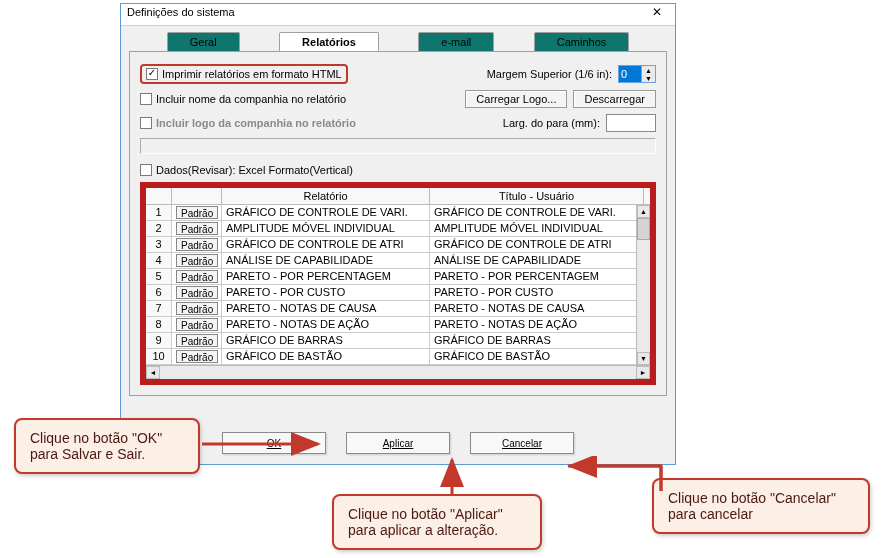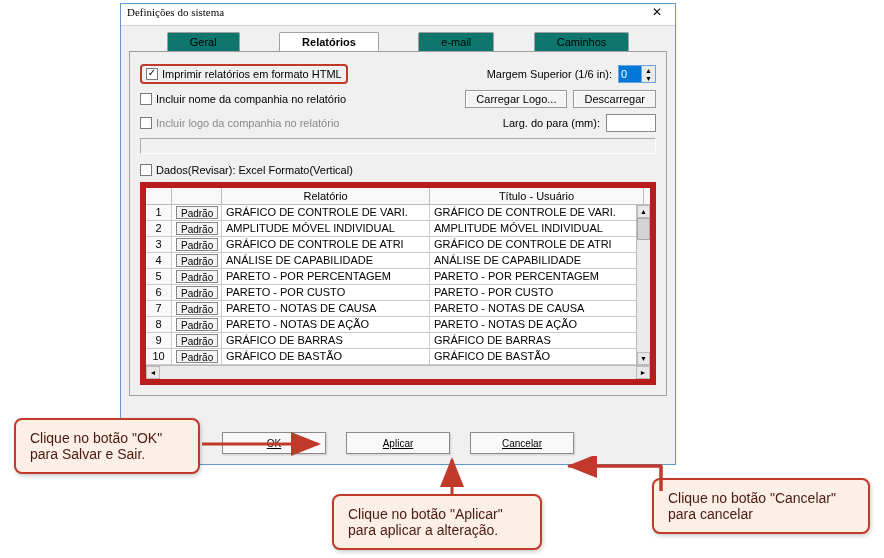--- a/index.html
+++ b/index.html
@@ -21,21 +21,20 @@
     border: 1px solid #5b9bd5;
     background: #f0f0f0;
   }
   .titlebar {
     height: 22px;
     background: #fff;
     border-bottom: 1px solid #d0d0d0;
     display: flex;
     align-items: center;
     padding: 0 4px 5px 6px;
-    font-family: Liberation Serif, serif;
   }
   .titlebar-text { flex: 1; font-size: 11px; color: #000; }
   .titlebar-close {
     width: 28px;
     height: 18px;
     display: flex;
     align-items: center;
     justify-content: center;
     font-size: 12px;
     cursor: default;
@@ -76,21 +75,21 @@
   }
   .checkbox-box.checked::after { content: "✓"; font-size: 10px; color: #000; position: relative; top: -1px; }
   .hl-box {
     border: 2px solid #c0392b;
     border-radius: 4px;
     padding: 2px 4px;
     display: inline-flex;
     align-items: center;
     gap: 4px;
   }
-  .disabled { color: #8a8a8a; }
+  .disabled { color: #8a8a8a; font-weight: bold; }
   .right-col { margin-left: auto; display: flex; align-items: center; gap: 6px; }
   .btn {
     border: 1px solid #9a9a9a;
     background: #f4f4f4;
     padding: 2px 10px;
     font-size: 11px;
     cursor: default;
     box-shadow: inset 1px 1px 0 #fff;
   }
   .big-btn {

